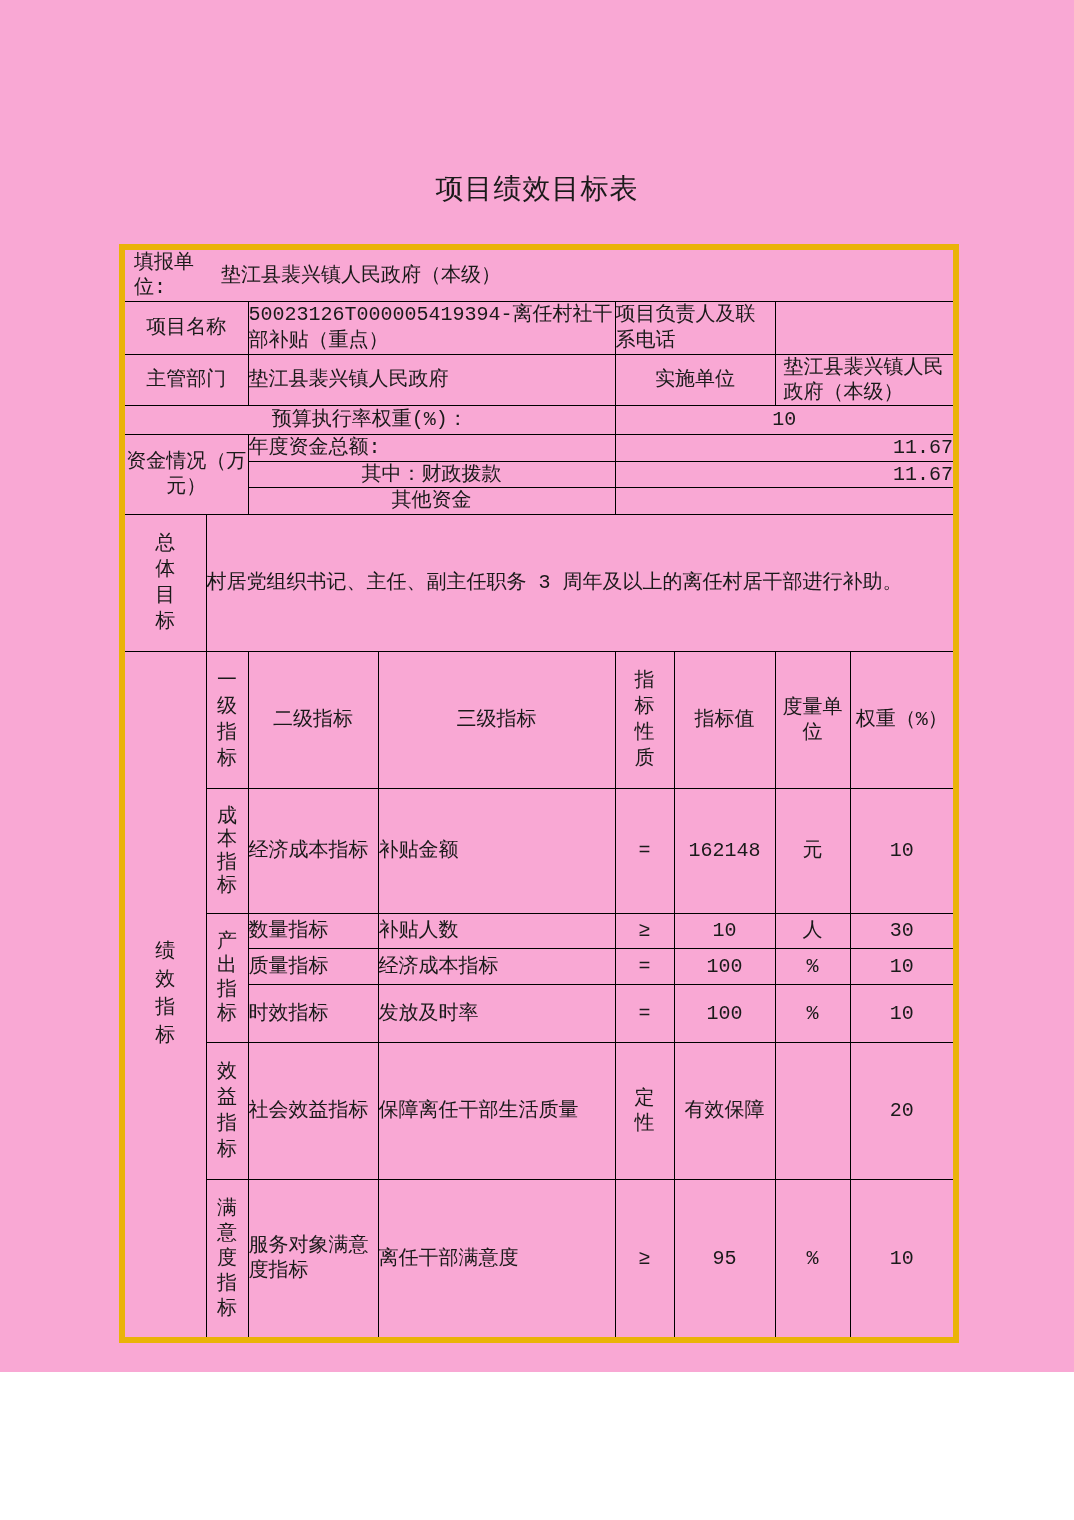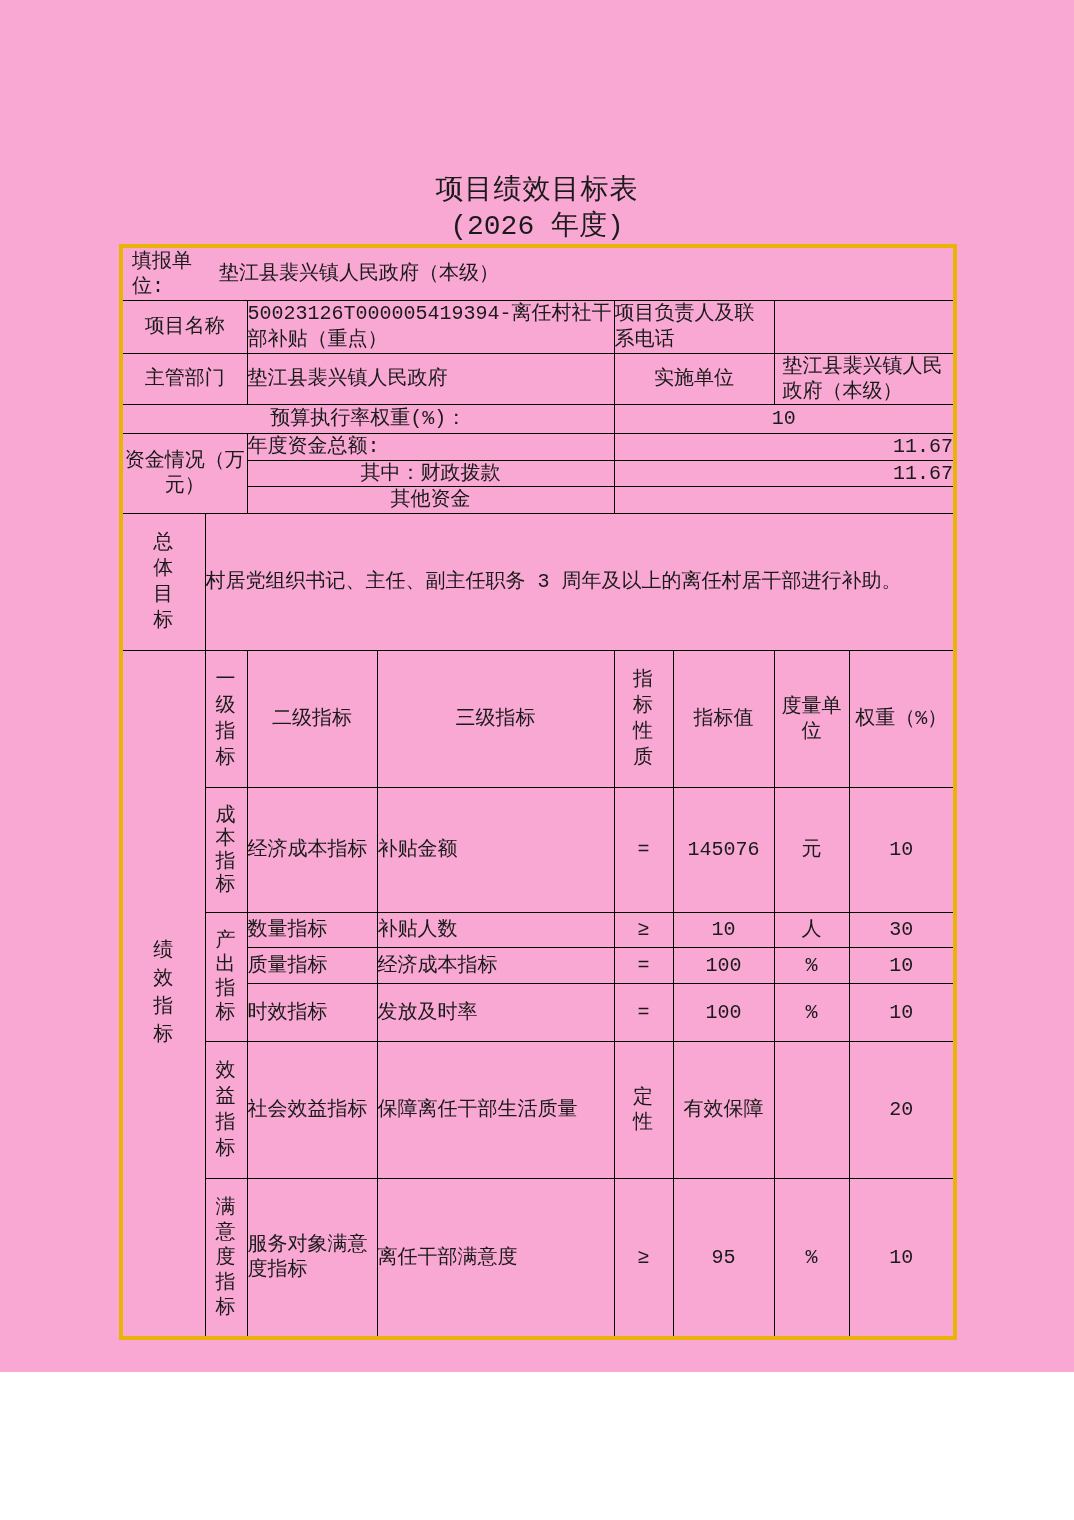--- a/index.html
+++ b/index.html
@@ -26,42 +26,42 @@
     text-align: center;
     font-size: 28px;
     line-height: 1.1;
   }
   table.main {
     position: absolute;
     left: 119px; top: 244px;
     width: 836px;
     border-collapse: collapse;
     table-layout: fixed;
-    border: 4px solid #eab308;
+    border: 6px solid #eab308;
   }
   table.main td {
     border: 1px solid #000;
     font-size: 20px;
     line-height: 1.25;
     padding: 0;
     vertical-align: middle;
     overflow: hidden;
     word-break: break-word;
   }
   td.c { text-align: center; }
   td.l { text-align: left; padding: 0 10px 0 9px; }
   td.r { text-align: right; padding-right: 12px; }
   td.hdr2 { text-align: left; padding: 0 20px; }
   td.unit-hdr { text-align: center; padding: 0 16px; margin-top: 24px; }
   
   .vtext {
     width: 1.05em;
     margin: 16px auto;
     word-break: break-all;
-    text-align: left;
+    text-align: center;
     line-height: 1.25;
   }
   .vt-side  { line-height: 1.4; }   
   .vt-goal  { line-height: 1.3; }
   .vt-hdr   { line-height: 1.3; }
   .vt-cost  { line-height: 1.15; }
   .vt-out   { line-height: 1.2; }
   .vt-ben   { line-height: 1.3; }
   .vt-sat   { line-height: 1.25; }
   .vt-nat   { line-height: 1.25; }
@@ -76,21 +76,20 @@
     font-size: 16px;
     letter-spacing: 1px;
   }
 </style>
 </head>
 <body>
 
 <div class="page">
 
   <div class="doc-title">项目绩效目标表</div>
-  <div class="doc-subtitle">(2026 年度)</div>
 
   <table class="main">
     <colgroup>
       <col style="width:84px">
         <col style="width:42px">
         <col style="width:130px">
         <col style="width:237px">
       <col style="width:59px">
         <col style="width:101px">
         <col style="width:75px">
@@ -164,21 +163,21 @@
       <td class="c">权重（%）</td>
     </tr>
 
     <tr style="height:95px">
       <td class="c">
         <div class="vtext vt-cost">成本指标</div>
       </td>
       <td class="l">经济成本指标</td>
       <td class="l">补贴金额</td>
       <td class="c">=</td>
-      <td class="c">145076</td>
+      <td class="c">162148</td>
       <td class="c">元</td>
       <td class="c">10</td>
     </tr>
 
     <tr style="height:28px">
       <td rowspan="3" class="c">
         <div class="vtext vt-out">产出指标</div>
       </td>
       <td class="l">数量指标</td>
       <td class="l">补贴人数</td>

